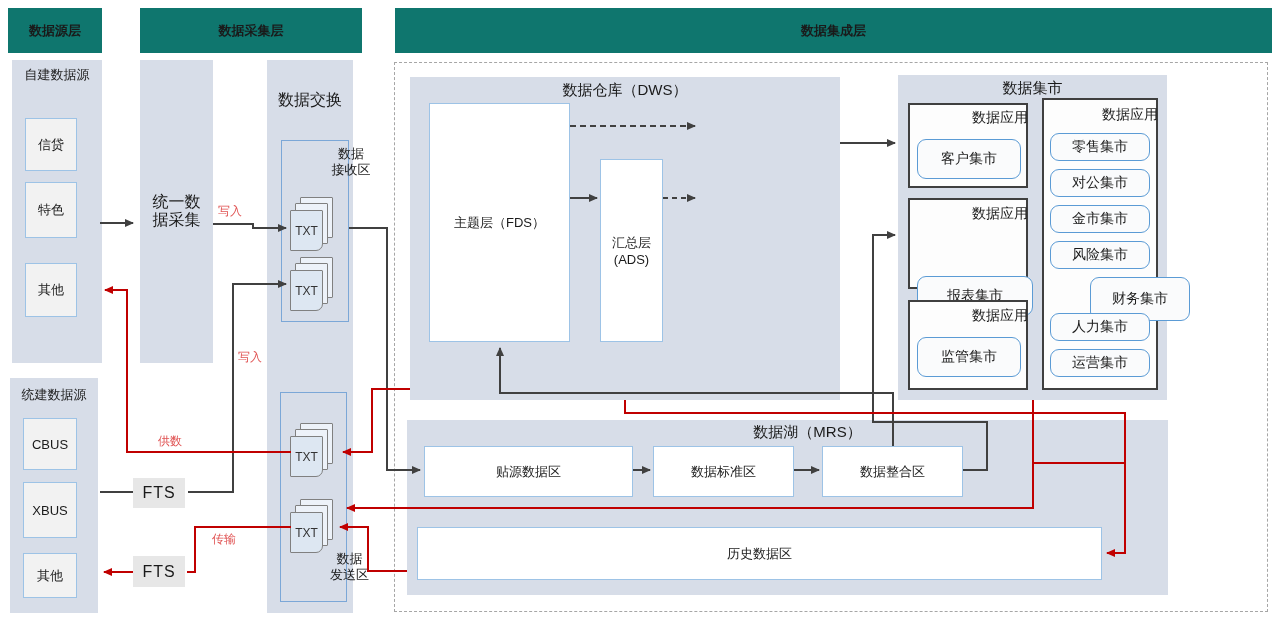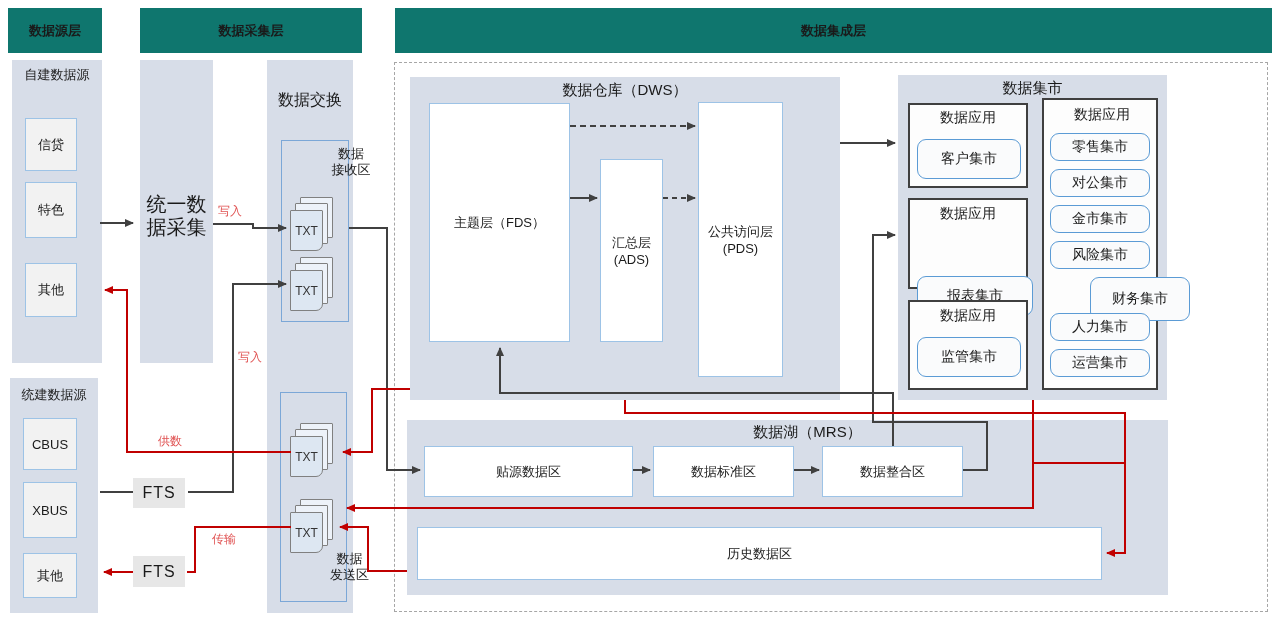--- a/index.html
+++ b/index.html
@@ -8,21 +8,21 @@
   .abs{position:absolute;box-sizing:border-box;}
   .hdr{background:#0f766e;font-weight:bold;font-size:13px;display:flex;align-items:center;justify-content:center;}
   .panel{background:#d7dde8;}
   .ptitle{font-size:13px;text-align:center;}
   .srcbox{background:#f2f2f2;border:1px solid #9dc3e6;display:flex;align-items:center;justify-content:center;font-size:13px;}
   .ftsbox{background:#e7e7e7;display:flex;align-items:center;justify-content:center;font-size:16px;letter-spacing:1px;}
   .bluebox{background:#fff;border:1px solid #9dc3e6;display:flex;align-items:center;justify-content:center;font-size:13px;text-align:center;white-space:pre-line;}
   .exbox{border:1px solid #7ba7d7;}
   .exlabel{font-size:13px;text-align:center;white-space:pre-line;line-height:1.25;margin-left:36px;}
   .appbox{background:#fdfdfd;border:2px solid #3f3f3f;}
-  .apptitle{font-size:14px;text-align:left;padding-left:32px;}
+  .apptitle{font-size:14px;text-align:right;padding-left:32px;}
   .martitem{background:#fafbfc;border:1.5px solid #5b9bd5;border-radius:9px;display:flex;align-items:center;justify-content:center;font-size:14px;}
   .paneltitle{font-size:15px;text-align:center;}
   .redlbl{font-size:12px;color:#e05252;}
   .dashedbox{border:1px dashed #a6a6a6;background:transparent;}
   
   .stack{width:46px;height:54px;}
   .stack .pg{position:absolute;width:31px;height:39px;background:#edf2f9;border:1.5px solid #808080;border-radius:1px;}
   .stack .p3{left:11px;top:0;}
   .stack .p2{left:6px;top:6px;}
   .stack .p1{left:1px;top:13px;background:#dde7f2;display:flex;align-items:center;justify-content:center;
@@ -44,21 +44,21 @@
   <div class="abs srcbox" style="left:25px;top:182px;width:52px;height:56px;">特色</div>
   <div class="abs srcbox" style="left:25px;top:263px;width:52px;height:54px;">其他</div>
 
   <div class="abs panel" style="left:10px;top:378px;width:88px;height:235px;"></div>
   <div class="abs ptitle" style="left:10px;top:386px;width:88px;">统建数据源</div>
   <div class="abs srcbox" style="left:23px;top:418px;width:54px;height:52px;">CBUS</div>
   <div class="abs srcbox" style="left:23px;top:482px;width:54px;height:56px;">XBUS</div>
   <div class="abs srcbox" style="left:23px;top:553px;width:54px;height:45px;">其他</div>
 
   <div class="abs panel" style="left:140px;top:60px;width:73px;height:303px;"></div>
-  <div class="abs" style="left:140px;top:193px;width:73px;font-size:20px;text-align:center;white-space:pre-line;line-height:1.15;">统一数
+  <div class="abs" style="left:140px;top:193px;width:73px;font-size:16px;text-align:center;white-space:pre-line;line-height:1.15;">统一数
 据采集</div>
   <div class="abs ftsbox" style="left:133px;top:478px;width:52px;height:30px;">FTS</div>
   <div class="abs ftsbox" style="left:133px;top:556px;width:52px;height:31px;">FTS</div>
 
   <div class="abs panel" style="left:267px;top:60px;width:86px;height:553px;"></div>
   <div class="abs" style="left:267px;top:90px;width:86px;font-size:16px;text-align:center;">数据交换</div>
 
   <div class="abs exbox" style="left:281px;top:140px;width:68px;height:182px;"></div>
   <div class="abs exlabel" style="left:281px;top:146px;width:68px;">数据
 接收区</div>
@@ -87,22 +87,20 @@
   <div class="abs exlabel" style="left:280px;top:551px;width:67px;">数据
 发送区</div>
 
   <div class="abs dashedbox" style="left:394px;top:62px;width:874px;height:550px;"></div>
 
   <div class="abs panel" style="left:410px;top:77px;width:430px;height:323px;"></div>
   <div class="abs paneltitle" style="left:410px;top:81px;width:430px;">数据仓库（DWS）</div>
   <div class="abs bluebox" style="left:429px;top:103px;width:141px;height:239px;">主题层（FDS）</div>
   <div class="abs bluebox" style="left:600px;top:159px;width:63px;height:183px;">汇总层
 (ADS)</div>
-  <div class="abs bluebox" style="left:698px;top:102px;width:85px;height:275px;">公共访问层
-(PDS)</div>
 
   <div class="abs panel" style="left:898px;top:75px;width:269px;height:325px;"></div>
   <div class="abs paneltitle" style="left:898px;top:79px;width:269px;">数据集市</div>
 
   <div class="abs appbox" style="left:908px;top:103px;width:120px;height:85px;"></div>
   <div class="abs apptitle" style="left:908px;top:109px;width:120px;">数据应用</div>
   <div class="abs martitem" style="left:917px;top:139px;width:104px;height:40px;">客户集市</div>
 
   <div class="abs appbox" style="left:908px;top:198px;width:120px;height:91px;"></div>
   <div class="abs apptitle" style="left:908px;top:205px;width:120px;">数据应用</div>

